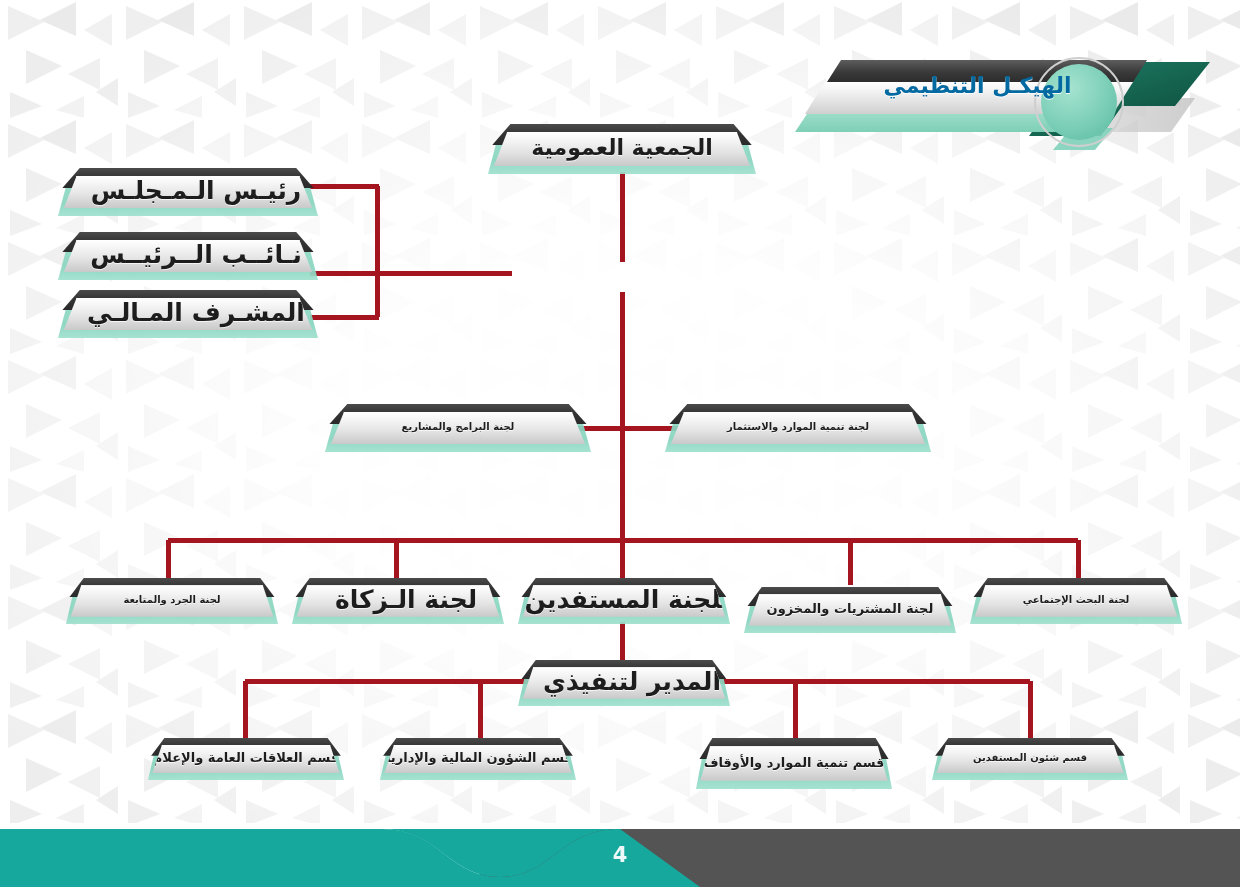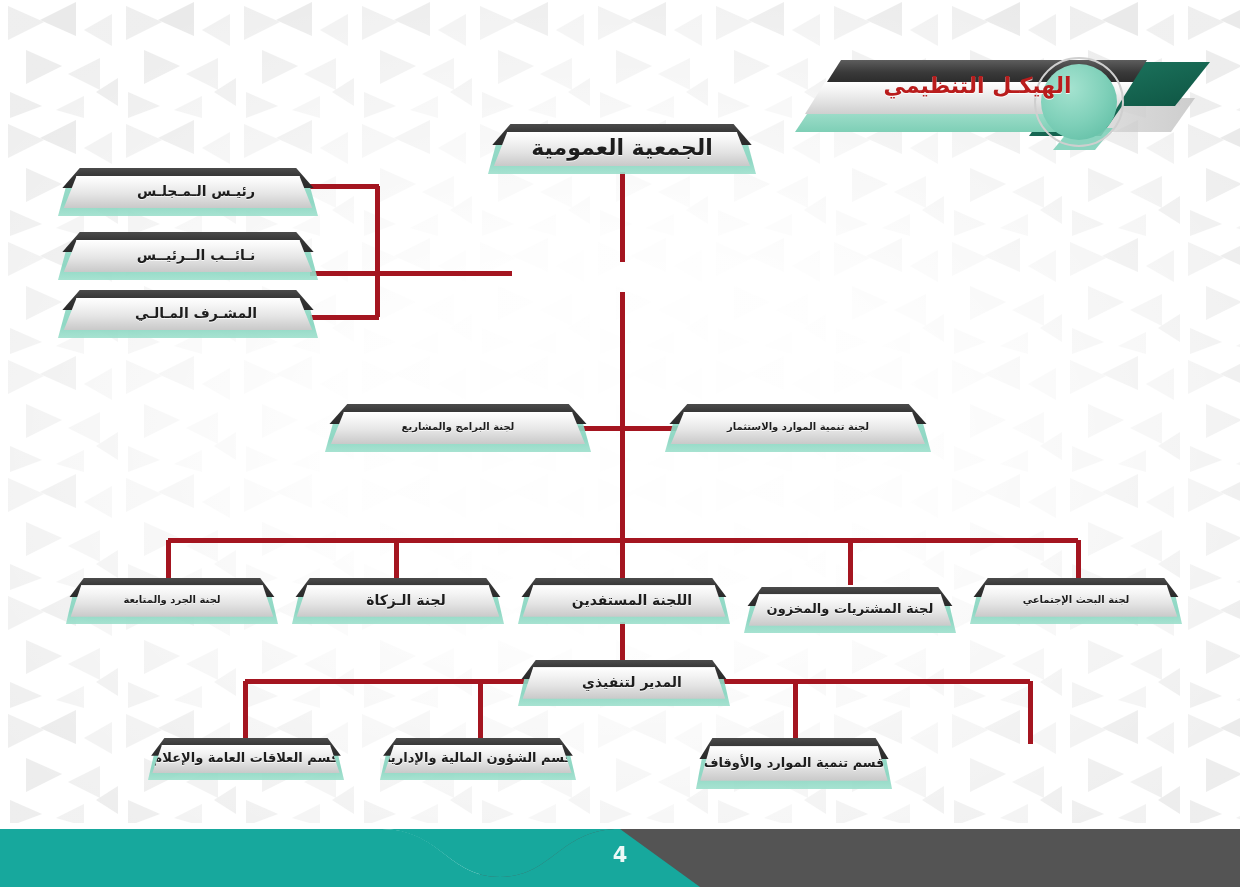--- a/index.html
+++ b/index.html
@@ -60,35 +60,35 @@
     font-weight:700;
     white-space:nowrap;
     line-height:1;
     letter-spacing:0;
     transform:translateY(-1px);
     text-shadow:0 1px 0 rgba(255,255,255,.7);
   }
 
   
   .sz-lg .label{font-size:22px;}
-  .sz-md .label{font-size:14px;margin-left:16px;}
+  .sz-md .label{font-size:25px;margin-left:16px;}
   .sz-sm .label{font-size:10px;}
   .sz-xs .label{font-size:13px;}
 
   
   #banner{
     position:absolute;z-index:8;
     left:795px;top:40px;width:445px;height:110px;
   }
   #banner svg{position:absolute;left:0;top:0;}
   #banner-title{
     position:absolute;
     left:40px;top:26px;width:285px;height:38px;
     display:flex;align-items:center;justify-content:center;
-    color:#b91c1c;font-size:22px;font-weight:700;white-space:nowrap;
+    color:#0369a1;font-size:22px;font-weight:700;white-space:nowrap;
     text-shadow:0 1px 0 rgba(255,255,255,.85);
   }
 
   
   #footer{position:absolute;left:0;bottom:0;width:1240px;height:72px;z-index:9;}
   #page-number{
     position:absolute;left:0;bottom:20px;width:1240px;
     text-align:center;color:#ffffff;font-size:21px;font-weight:700;
     z-index:10;pointer-events:none;opacity:.92;
   }
@@ -261,20 +261,27 @@
   </div>
 
   <div class="node sz-xs" style="left:696px;top:738px;width:196px;height:51px;">
     <div class="shadowplate"></div>
     <div class="darkplate"></div>
     <div class="body">
       <span class="label">قسم تنمية الموارد والأوقاف</span>
     </div>
   </div>
 
+  <div class="node sz-sm" style="left:932px;top:738px;width:196px;height:42px;">
+    <div class="shadowplate"></div>
+    <div class="darkplate"></div>
+    <div class="body">
+      <span class="label">قسم شئون المستفدين</span>
+    </div>
+  </div>
 
 </div>
 
 <div id="banner">
   <svg width="445" height="110" viewBox="0 0 445 110" xmlns="http://www.w3.org/2000/svg">
     <defs>
       <linearGradient id="barDark" x1="0" y1="0" x2="0" y2="1">
         <stop offset="0%" stop-color="#5d5d5d"></stop>
         <stop offset="55%" stop-color="#3a3a3a"></stop>
         <stop offset="100%" stop-color="#2c2c2c"></stop>

